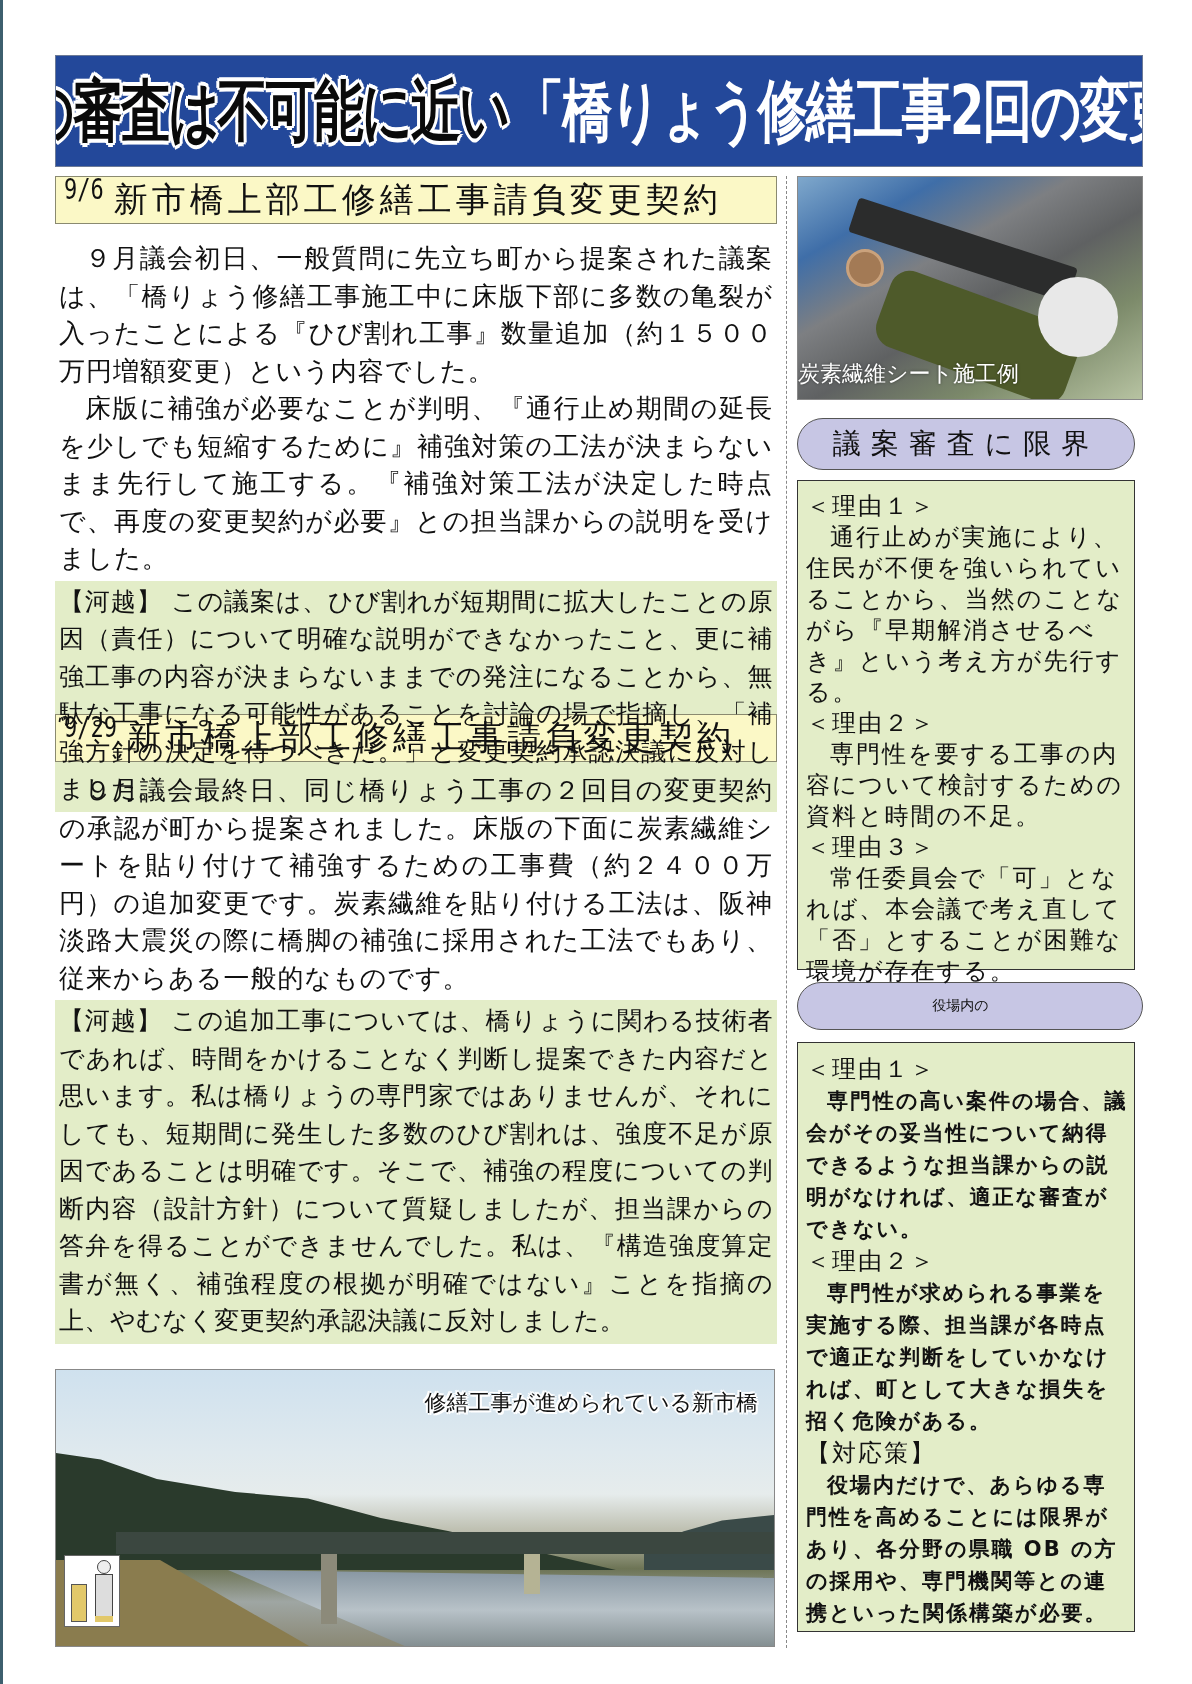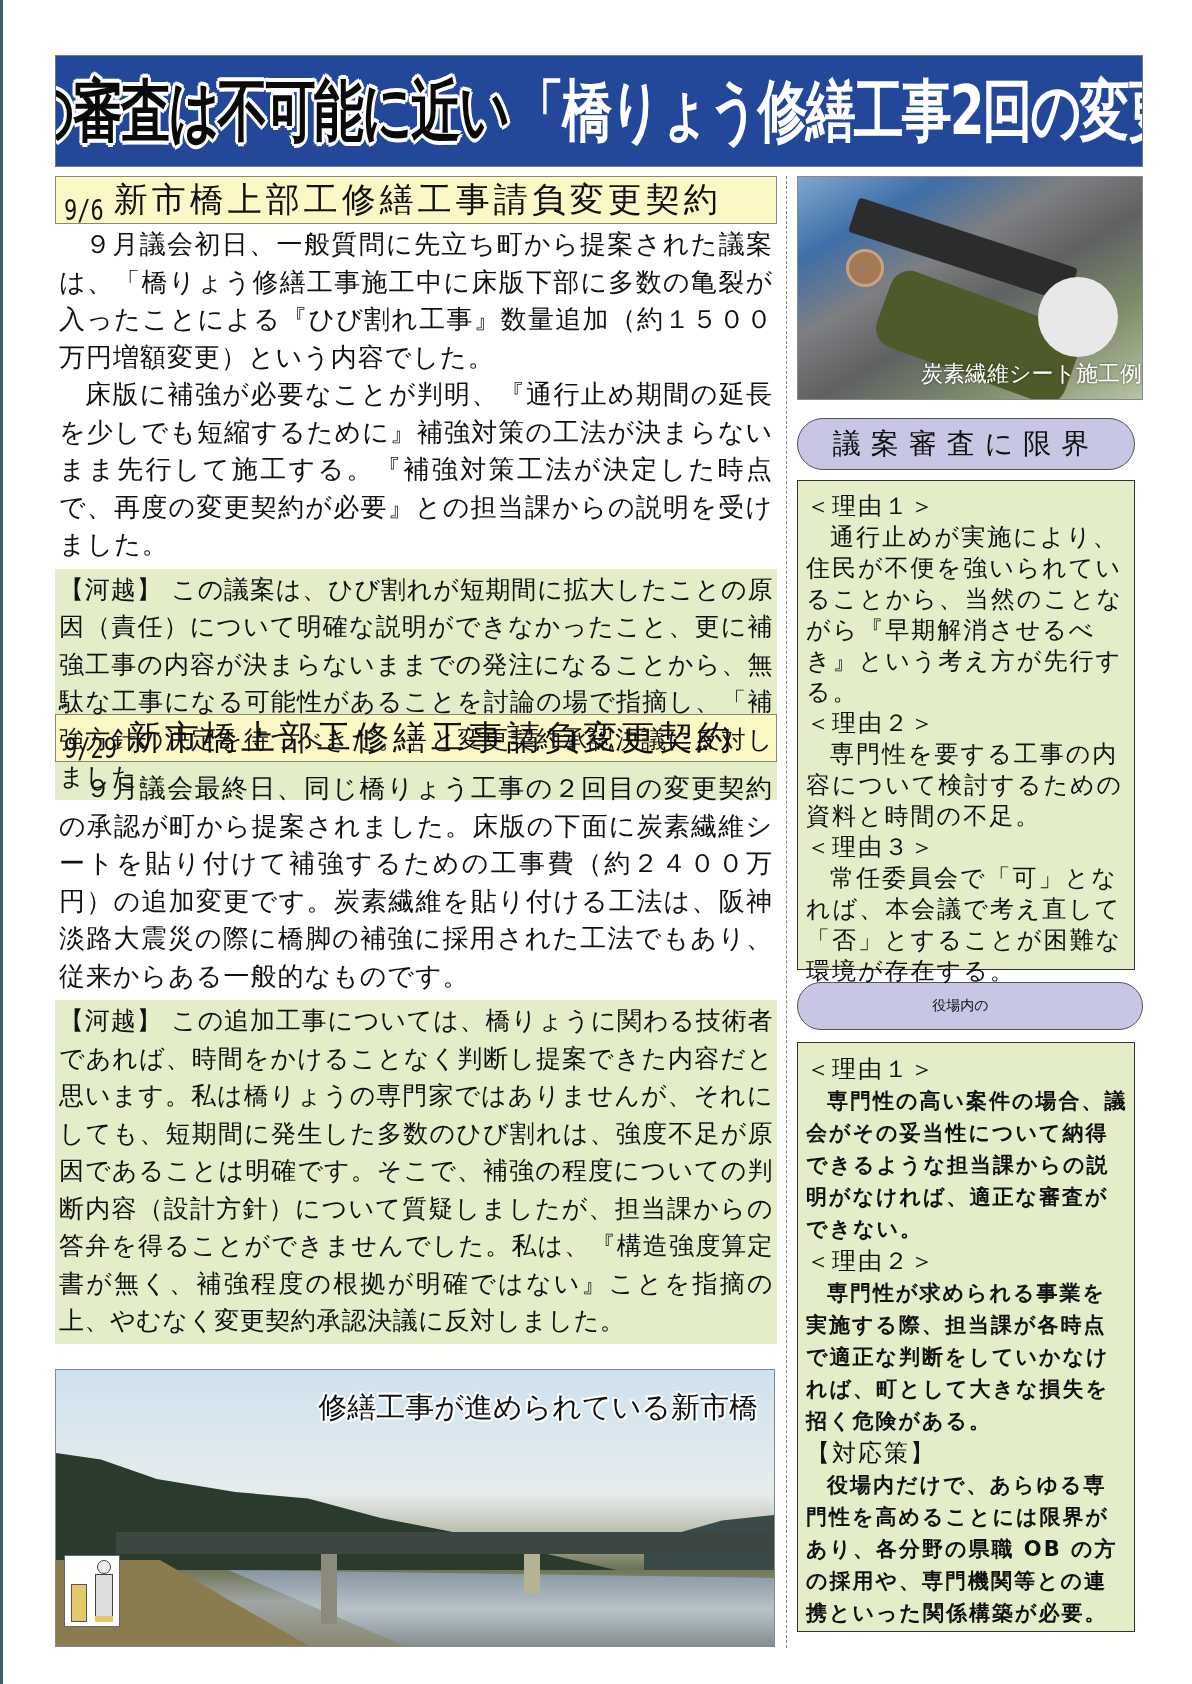--- a/index.html
+++ b/index.html
@@ -26,34 +26,34 @@
     font-family: "DejaVu Sans", sans-serif; font-weight: bold; font-size: 50px;
     color: #ffffff; letter-spacing: -2px; margin-left: 6px;
     transform: scaleY(1.35);
   }
 
   
   .left-col { position: absolute; left: 55px; top: 176px; width: 722px; }
 
   .section-head {
     background: #fbf8c6; border: 1px solid #8a8a70;
-    height: 48px; display: flex; align-items: flex-end; padding-left: 8px;
+    height: 48px; display: flex; align-items: flex-start; padding-left: 8px;
     white-space: nowrap; overflow: hidden;
   }
   .section-head .date {
     font-family: "DejaVu Sans Mono", monospace; font-size: 22px; color: #111; margin-right: 10px;
     transform: scaleY(1.3);
   }
   .section-head .title {
     font-family: "DejaVu Sans", sans-serif; font-size: 34px; letter-spacing: 4px; color: #111;
   }
 
   .para {
-    font-family: Liberation Mono, monospace; font-size: 26px; line-height: 37.5px;
-    letter-spacing: 1px; text-indent: 1em; padding: 4px 4px 0 4px;
+    font-family: Liberation Serif, serif; font-size: 26px; line-height: 37.5px;
+    letter-spacing: 1px; text-indent: 1em; padding: 16px 4px 0 4px;
     text-align: justify; text-justify: inter-character;
   }
 
   .opinion {
     background: #e3edc8; margin-top: 3px;
     font-family: "DejaVu Sans", sans-serif; font-size: 25px; line-height: 37.5px;
     letter-spacing: 0.5px; padding: 2px 4px 4px 4px;
     text-align: justify;
   }
   .opinion .speaker { color: #111; }
@@ -87,21 +87,21 @@
     background: linear-gradient(180deg, #8796a2, #b8c2c8 50%, #7f8a8c);
     clip-path: polygon(10% 0%, 100% 10%, 100% 100%, 40% 100%);
   }
   .photo-bridge .bank {
     position: absolute; left: 0; top: 190px; width: 260px; height: 90px;
     background: #8a7c4e;
     clip-path: polygon(0% 0%, 40% 0%, 100% 100%, 0% 100%);
   }
   .photo-bridge .caption {
     position: absolute; right: 16px; top: 18px;
-    font-family: "DejaVu Sans", sans-serif; font-size: 29px; color: #111;
+    font-family: "DejaVu Sans", sans-serif; font-size: 22px; color: #111;
     text-shadow: 2px 0 0 #fff, -2px 0 0 #fff, 0 2px 0 #fff, 0 -2px 0 #fff, 2px 2px 0 #fff, -2px -2px 0 #fff;
     text-align: center;
   }
   .photo-bridge .mascot {
     position: absolute; left: 8px; top: 185px; width: 56px; height: 72px;
     background: #fff; border: 1px solid #666;
   }
   .mascot .sign { position: absolute; left: 6px; top: 28px; width: 16px; height: 38px; background: #e2c86a; border: 1px solid #555; }
   .mascot .person-head { position: absolute; left: 32px; top: 4px; width: 14px; height: 14px; border-radius: 50%; background: #eee; border: 1px solid #444; }
   .mascot .person-body { position: absolute; left: 30px; top: 18px; width: 18px; height: 44px; background: #ddd; border: 1px solid #444; }
@@ -129,21 +129,21 @@
   }
   .photo-carbon .helmet {
     position: absolute; left: 240px; top: 100px; width: 80px; height: 80px;
     background: #e8e8e8; border-radius: 50%;
   }
   .photo-carbon .arm {
     position: absolute; left: 80px; top: 120px; width: 200px; height: 80px;
     background: #4e5a2a; transform: rotate(20deg); border-radius: 20px;
   }
   .photo-carbon .caption {
-    position: absolute; left: 0; right: 0; bottom: 10px; text-align: right;
+    position: absolute; left: 0; right: 0; bottom: 10px; text-align: left;
     font-family: "DejaVu Sans", sans-serif; font-size: 22px; color: #fff;
     text-shadow: 0 0 3px rgba(0,0,0,0.5);
   }
 
   .pill {
     background: #c7c6e4; border: 1px solid #555; border-radius: 28px;
     height: 52px; display: flex; align-items: center; justify-content: center;
     white-space: nowrap;
   }
   .pill1 { margin-top: 18px; width: 338px; }

